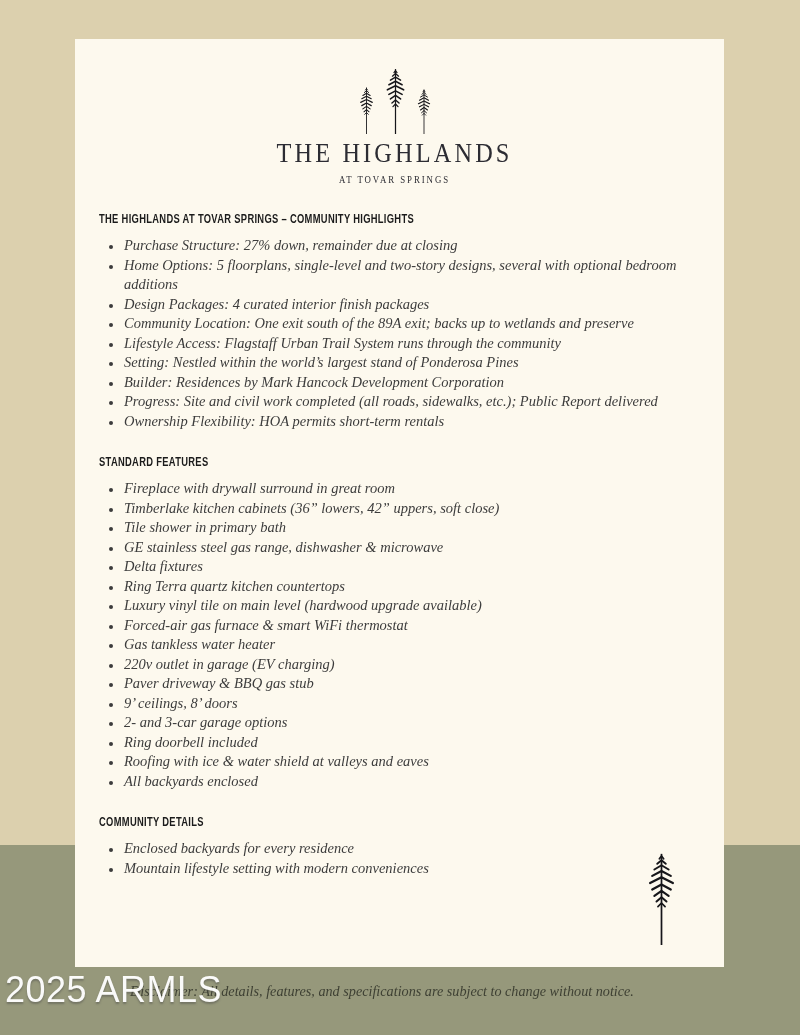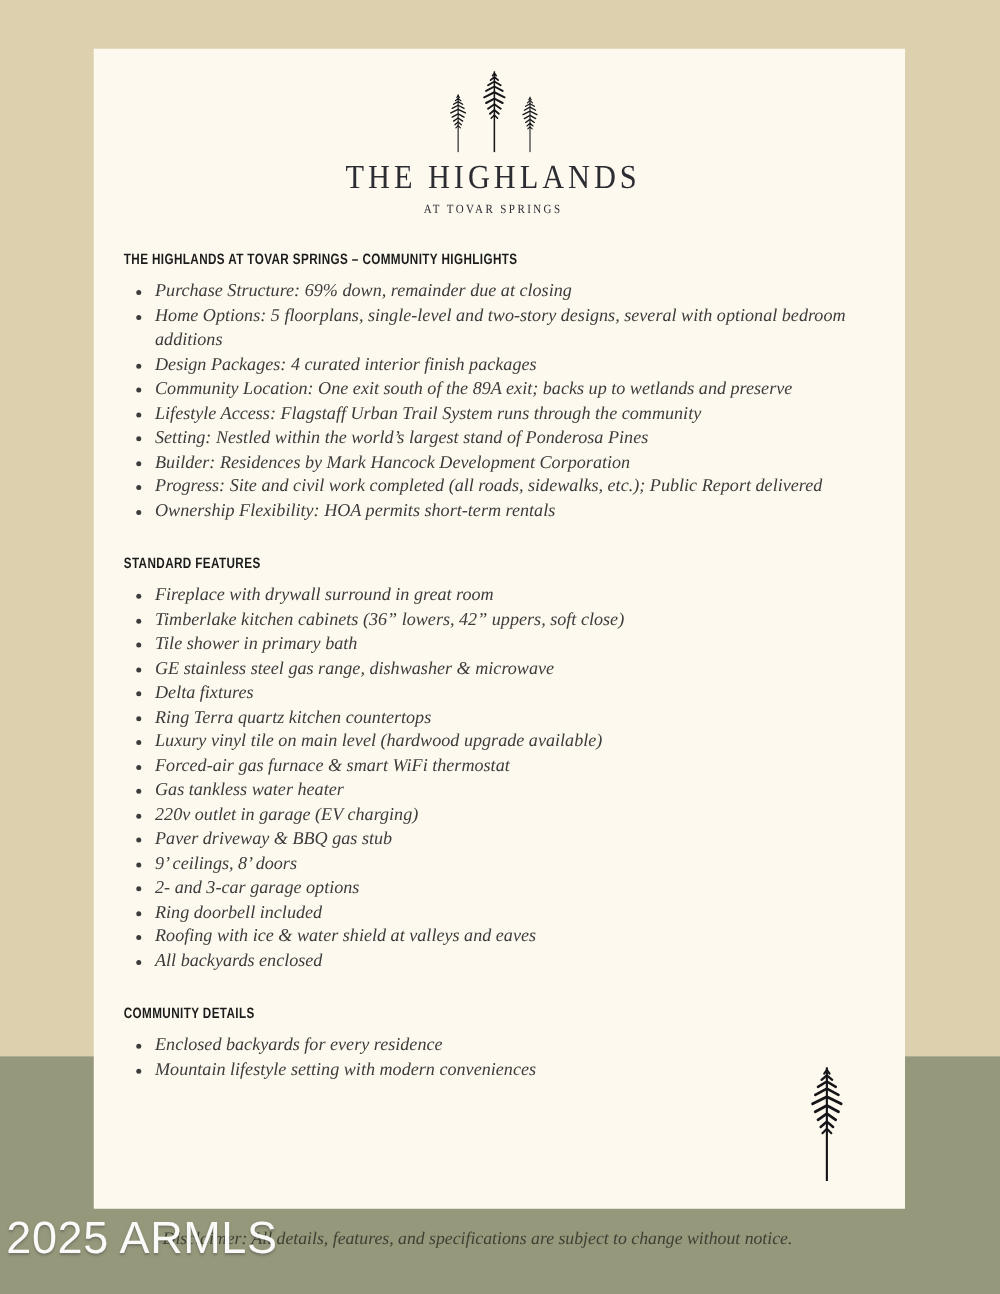--- a/index.html
+++ b/index.html
@@ -11,21 +11,21 @@
   }
   .bg-top{position:absolute;left:0;top:0;width:800px;height:845px;background:#dcd0ae;}
   .bg-bottom{position:absolute;left:0;top:845px;width:800px;height:190px;background:#96987b;}
   .paper{
     position:absolute;left:75px;top:39px;width:649px;height:928px;
     background:#fdf9ee;
     box-sizing:border-box;
     padding:0 34px 0 24px;
   }
   
-  .logo{ text-align:center; padding-top:16px; color:#23232a; }
+  .logo{ text-align:center; padding-top:28px; color:#23232a; }
   .trees{ display:flex; justify-content:center; align-items:flex-end; gap:7px; color:#16161a; }
   .trees svg{ display:block; }
   .logo-title{
     margin-top:4px;
     font-family:"Liberation Serif", serif;
     font-size:27px; letter-spacing:3.5px; font-weight:400;
     color:#2c2c33;
     transform:scaleX(0.9); transform-origin:center;
     white-space:nowrap;
   }
@@ -120,21 +120,21 @@
           </svg>
       </div>
       <div class="logo-title">THE HIGHLANDS</div>
       <div class="logo-subtitle">AT TOVAR SPRINGS</div>
     </header>
 
     <section class="sec-1">
       <h2 class="section-heading"><span>THE HIGHLANDS AT TOVAR SPRINGS – COMMUNITY HIGHLIGHTS</span></h2>
       <ul class="bullets">
 
-      <li>Purchase Structure: 69% down, remainder due at closing</li>
+      <li>Purchase Structure: 27% down, remainder due at closing</li>
           <li>Home Options: 5 floorplans, single-level and two-story designs, several with optional bedroom additions</li>
           <li>Design Packages: 4 curated interior finish packages</li>
           <li>Community Location: One exit south of the 89A exit; backs up to wetlands and preserve</li>
           <li>Lifestyle Access: Flagstaff Urban Trail System runs through the community</li>
           <li>Setting: Nestled within the world’s largest stand of Ponderosa Pines</li>
           <li>Builder: Residences by Mark Hancock Development Corporation</li>
           <li>Progress: Site and civil work completed (all roads, sidewalks, etc.); Public Report delivered</li>
           <li>Ownership Flexibility: HOA permits short-term rentals</li>
         </ul>
     </section>

